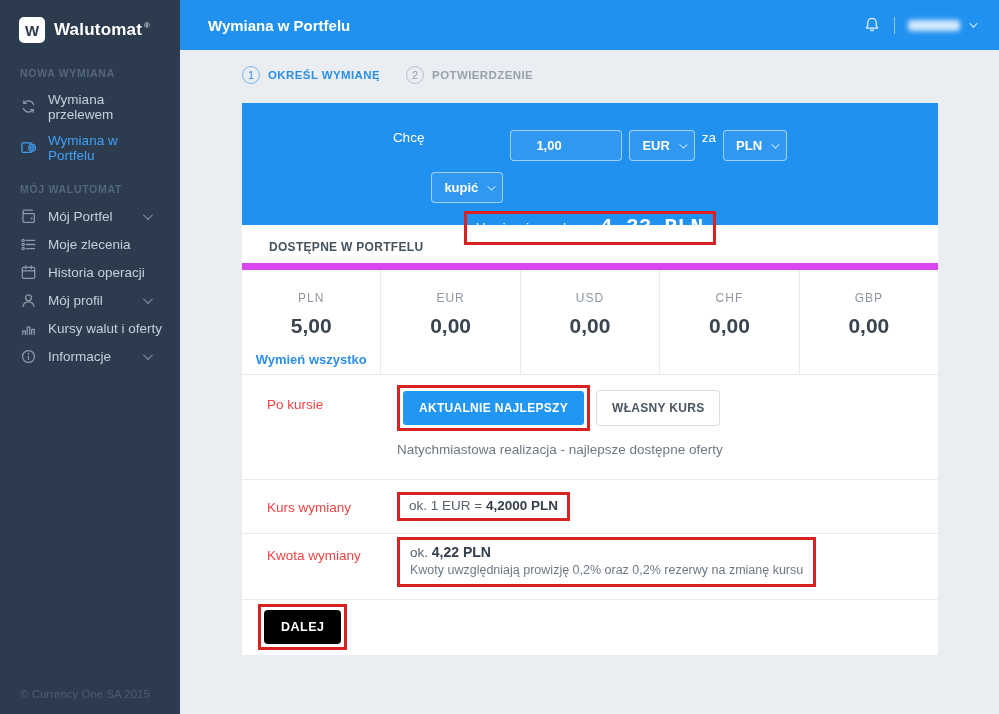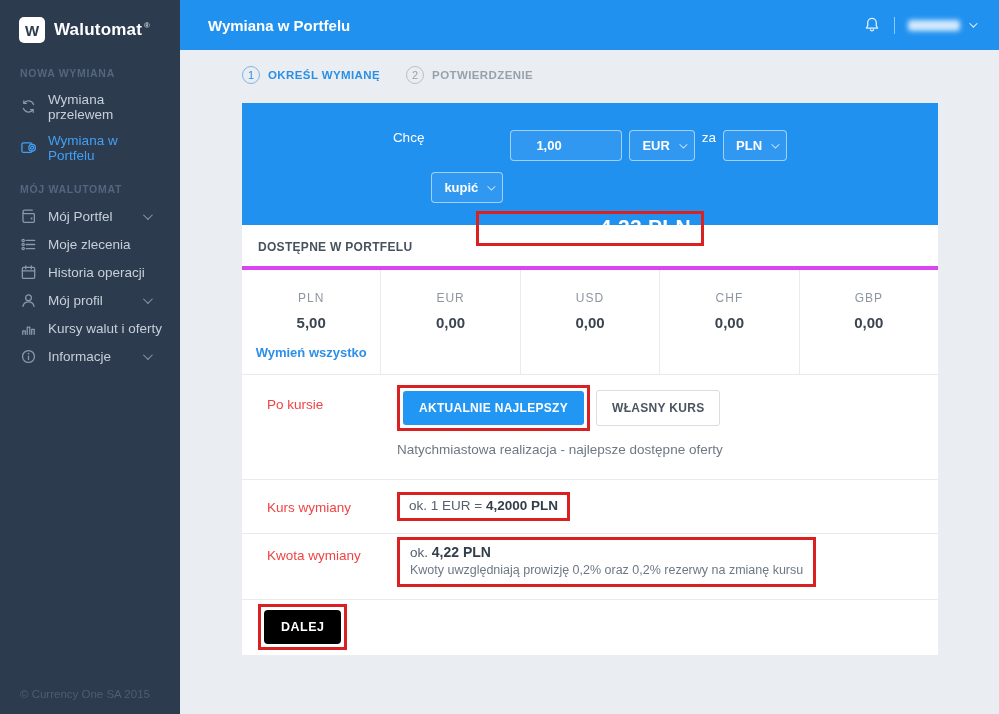--- a/index.html
+++ b/index.html
@@ -54,32 +54,32 @@
   .form-row { display:flex; align-items:flex-start; gap:7px; color:#fff; font-size:13.5px; }
   .bp-select, .bp-input { height:31px; border:1px solid rgba(255,255,255,.55); border-radius:4px;
                 background:rgba(255,255,255,.07); color:#fff; font-weight:bold; font-size:13px;
                 display:flex; align-items:center; cursor:pointer; }
   .bp-select { padding:0 9px 0 12px; gap:9px; }
   .bp-chev { width:6px; height:6px; border-right:1.5px solid rgba(255,255,255,.75);
              border-bottom:1.5px solid rgba(255,255,255,.75); transform:rotate(45deg) translateY(-2px); }
   .bp-input { width:112px; padding:0 25px; cursor:text; font-family:"Liberation Sans", sans-serif; outline:none; }
   input.bp-input::placeholder { color:#fff; }
   .annot { border:3px solid #d92121; }
-  .result-annot { margin-top:8px; padding:1px 10px 4px; display:flex; align-items:baseline; gap:22px; color:#fff; }
+  .result-annot { margin-top:8px; padding:1px 10px 4px; display:flex; align-items:baseline; gap:22px; color:#fff;font-family:Liberation Mono, monospace; }
   .result-prefix { font-size:13px; }
   .result-amount { font-size:21px; font-weight:bold; letter-spacing:.3px; }
 
-  .section-header { height:45px; line-height:45px; padding-left:16px; font-size:12px; font-weight:bold;
-                    color:#46525e; letter-spacing:.3px; border-bottom:4px solid #d946ef; }
+  .section-header { height:45px; line-height:45px; padding-left:27px; font-size:12px; font-weight:bold;
+                    color:#46525e; letter-spacing:.3px; border-bottom:7px solid #d946ef; }
 
   .balances { height:105px; display:flex; border-bottom:1px solid #e7ebee; }
   .bal-col { flex:1; text-align:center; padding-top:21px; border-right:1px solid #e7ebee; }
   .bal-col:last-child { border-right:none; }
   .bal-cur { font-size:12px; color:#8d96a0; letter-spacing:1px; }
-  .bal-amt { margin-top:9px; font-size:15px; font-weight:bold; color:#3a4551; }
+  .bal-amt { margin-top:9px; font-size:21px; font-weight:bold; color:#3a4551; }
   .bal-link { margin-top:14px; font-size:13px; font-weight:bold; color:#2e8fe8; cursor:pointer; }
 
   .frow { display:flex; border-bottom:1px solid #e7ebee; }
   .frow-label { width:155px; flex:none; padding-left:25px; font-size:13.5px; color:#ef4444; }
   .row-rate { height:105px; } .row-rate .frow-label { padding-top:22px; }
   .rate-buttons { display:flex; align-items:center; margin-top:10px; }
   .annot-btn { padding:3px; display:inline-block; }
   .btn { border:none; border-radius:3px; font-family:"Liberation Sans", sans-serif; font-weight:bold;
          font-size:12px; letter-spacing:.3px; cursor:pointer; }
   .btn-best { background:#2196f3; color:#fff; padding:10px 16px; }

